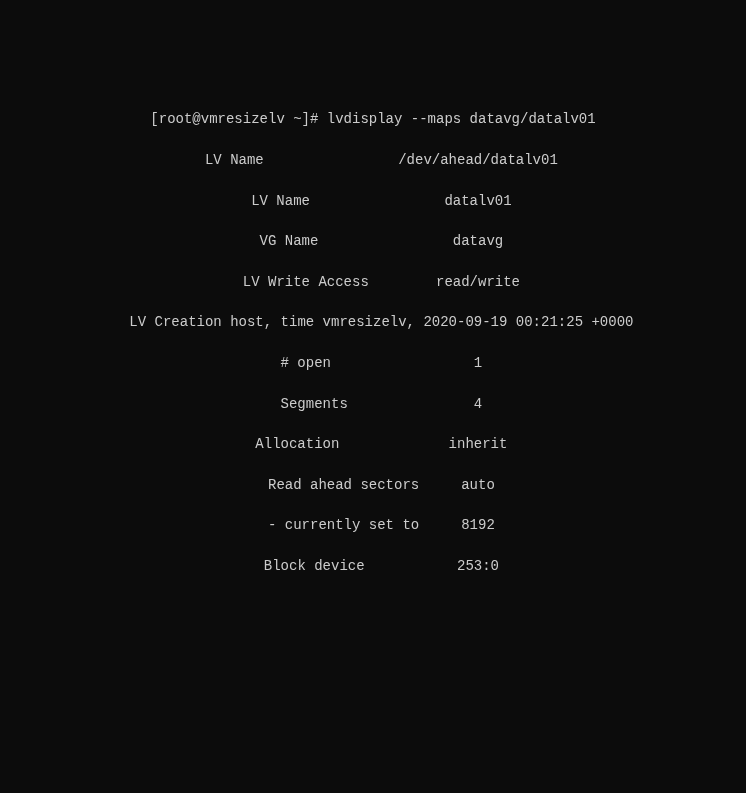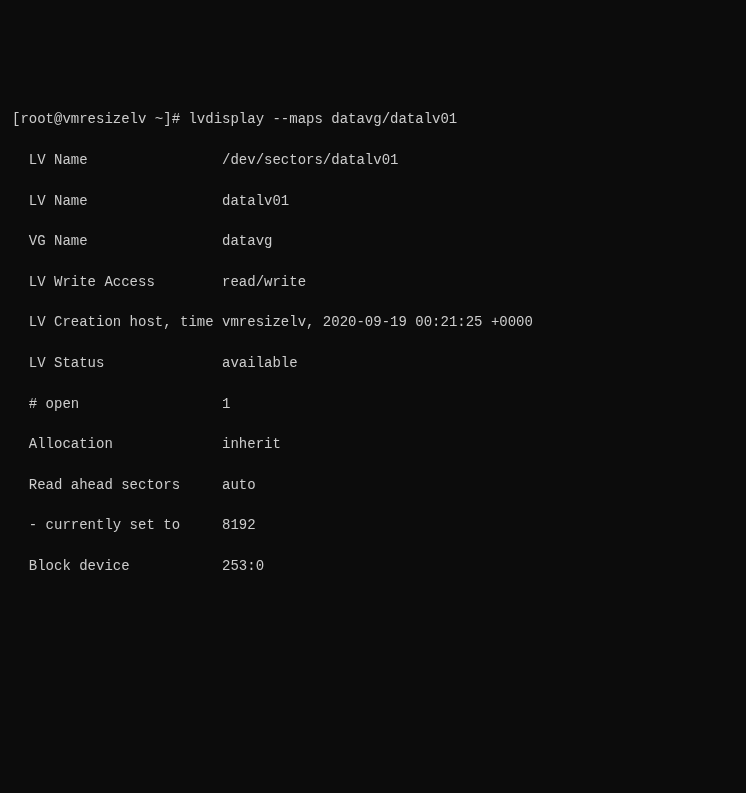--- a/index.html
+++ b/index.html
@@ -13,36 +13,37 @@
       font-family: "Consolas", "Courier New", monospace;
       font-size: 14px;
       line-height: 1.45;
       padding: 8px 12px;
       width: 746px;
       white-space: pre;
     }
     .line {
       display: block;
       min-height: 1.45em;
+      text-align: center;
     }
   </style>
 </head>
 <body>
 
 
 
 <div>
 <span class="line">[root@vmresizelv ~]# lvdisplay --maps datavg/datalv01</span>
-<span class="line"><span>  LV Name               </span><span> /dev/sectors/datalv01</span></span>
+<span class="line"><span>  LV Name               </span><span> /dev/ahead/datalv01</span></span>
 <span class="line"><span>  LV Name               </span><span> datalv01</span></span>
 <span class="line"><span>  VG Name               </span><span> datavg</span></span>
 <span class="line"><span>  LV Write Access       </span><span> read/write</span></span>
 <span class="line"><span>  LV Creation host, time</span><span> vmresizelv, 2020-09-19 00:21:25 +0000</span></span>
-<span class="line"><span>  LV Status             </span><span> available</span></span>
 <span class="line"><span>  # open                </span><span> 1</span></span>
+<span class="line"><span>  Segments              </span><span> 4</span></span>
 <span class="line"><span>  Allocation            </span><span> inherit</span></span>
 <span class="line"><span>  Read ahead sectors    </span><span> auto</span></span>
 <span class="line"><span>  - currently set to    </span><span> 8192</span></span>
 <span class="line"><span>  Block device          </span><span> 253:0</span></span>
 
 
 
 
 
 

